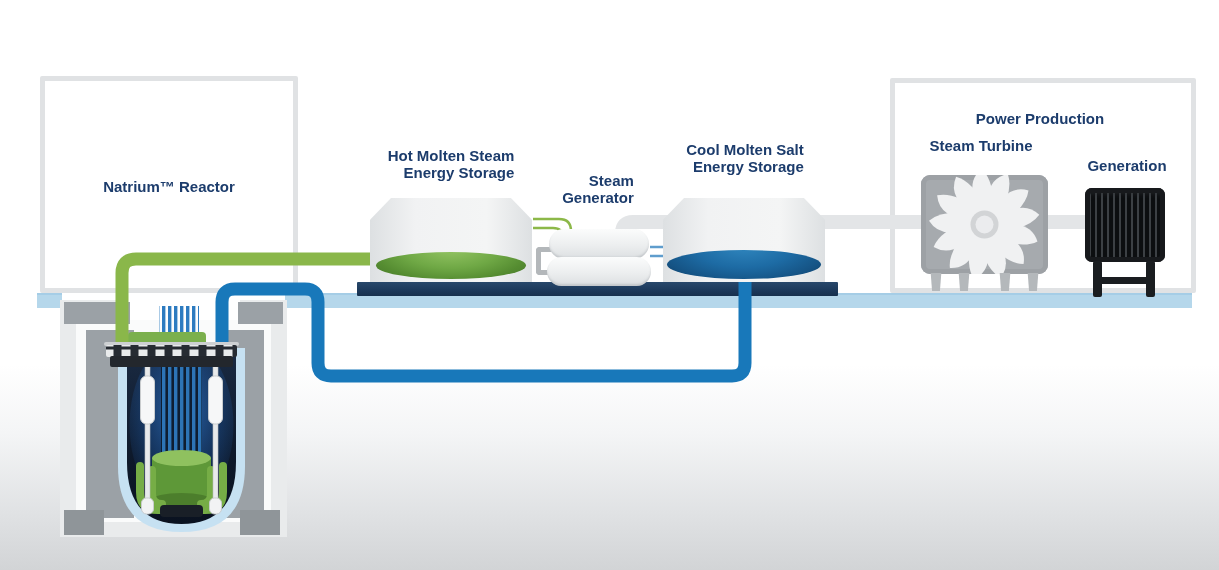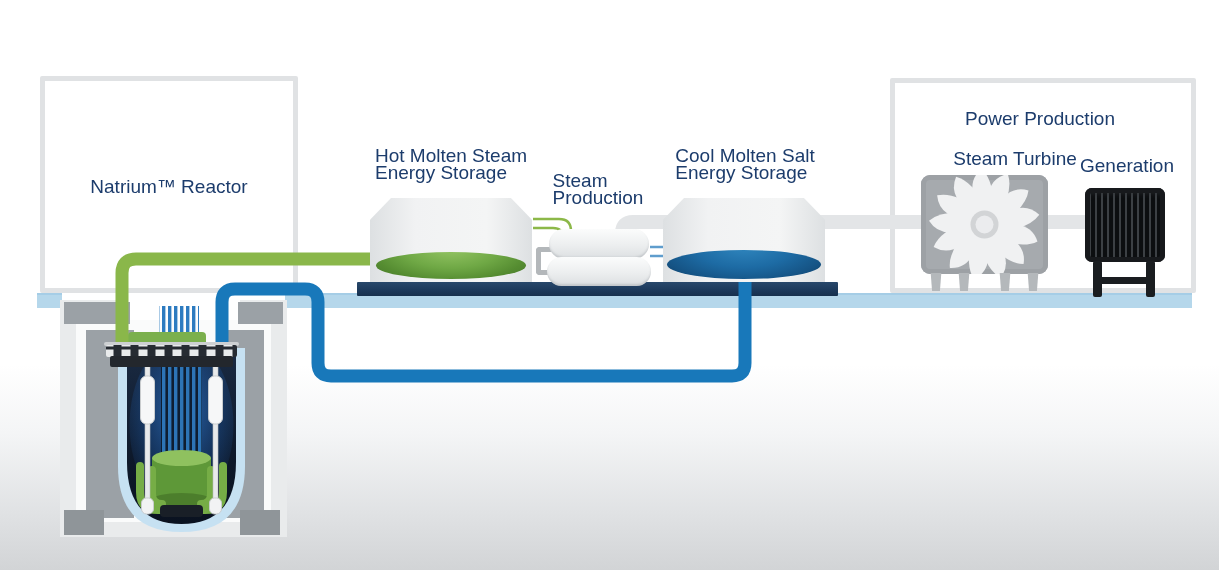--- a/index.html
+++ b/index.html
@@ -31,22 +31,22 @@
   .turbine{z-index:3;background:#a6aaae;border-radius:9px;box-shadow:inset 0 0 0 5px #9da1a5;}
   .turbine-foot{z-index:3;background:#b4b8bb;clip-path:polygon(12% 0,88% 0,78% 100%,22% 100%);}
   .generator{
     z-index:3;border-radius:7px;
     background:
       repeating-linear-gradient(90deg,#0c0e10 0 4px,#3c4044 4px 6px);
     box-shadow:inset 0 0 0 5px #17191c, inset 0 8px 6px -4px #2c2f33;
   }
   .gen-leg{z-index:3;background:#1a1d20;border-radius:2px;}
   .label{
-    z-index:4;color:#1c3c6c;font-weight:normal;font-size:19px;line-height:17px;
-    text-align:left;white-space:nowrap;transform:translateX(-50%);
+    z-index:4;color:#1c3c6c;font-weight:bold;font-size:15px;line-height:17px;
+    text-align:right;white-space:nowrap;transform:translateX(-50%);
   }
   svg.gfx{position:absolute;left:0;top:0;z-index:2;pointer-events:none;}
   svg.fan{position:absolute;left:0;top:0;}
 </style>
 </head>
 <body>
 
 <div id="stage">
 
   <div class="abs outline-box" style="left:40px;top:76px;width:248px;height:207px;"></div>
@@ -193,25 +193,25 @@
 
   <div class="abs label" style="left:169px;top:178px;">Natrium™ Reactor</div>
 
   <div class="abs label" style="left:451px;top:147px;">
     <div>Hot Molten Steam</div>
     <div>Energy Storage</div>
   </div>
 
   <div class="abs label" style="left:598px;top:172px;">
     <div>Steam</div>
-    <div>Production</div>
-  </div>
-
-  <div class="abs label" style="left:745px;top:147px;">
+    <div>Generator</div>
+  </div>
+
+  <div class="abs label" style="left:745px;top:141px;">
     <div>Cool Molten Salt</div>
     <div>Energy Storage</div>
   </div>
 
   <div class="abs label" style="left:1040px;top:110px;">Power Production</div>
-  <div class="abs label" style="left:981px;top:150px;margin-left:34px;">Steam Turbine</div>
+  <div class="abs label" style="left:981px;top:137px;">Steam Turbine</div>
   <div class="abs label" style="left:1127px;top:157px;">Generation</div>
 
 </div>
 
 </body></html>

